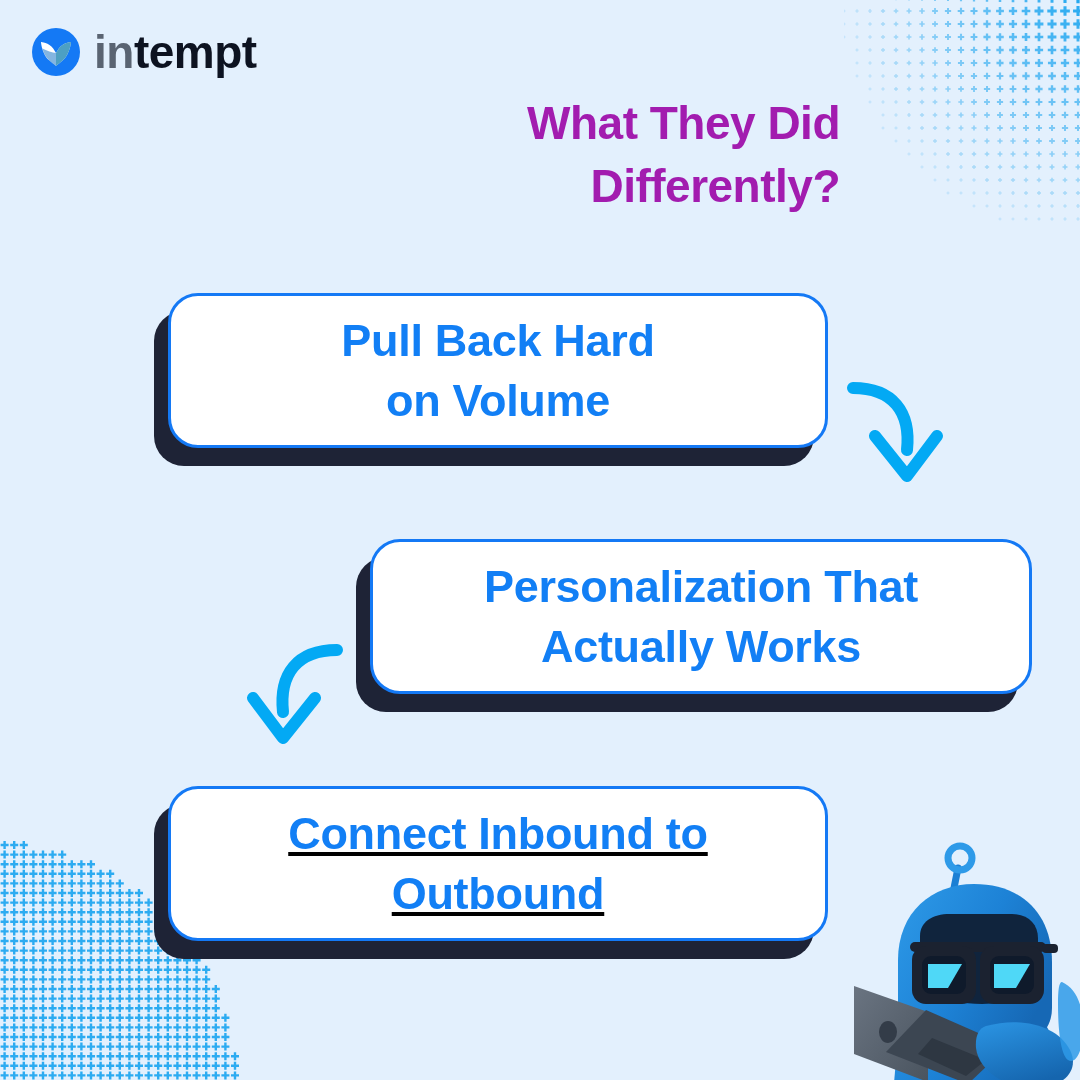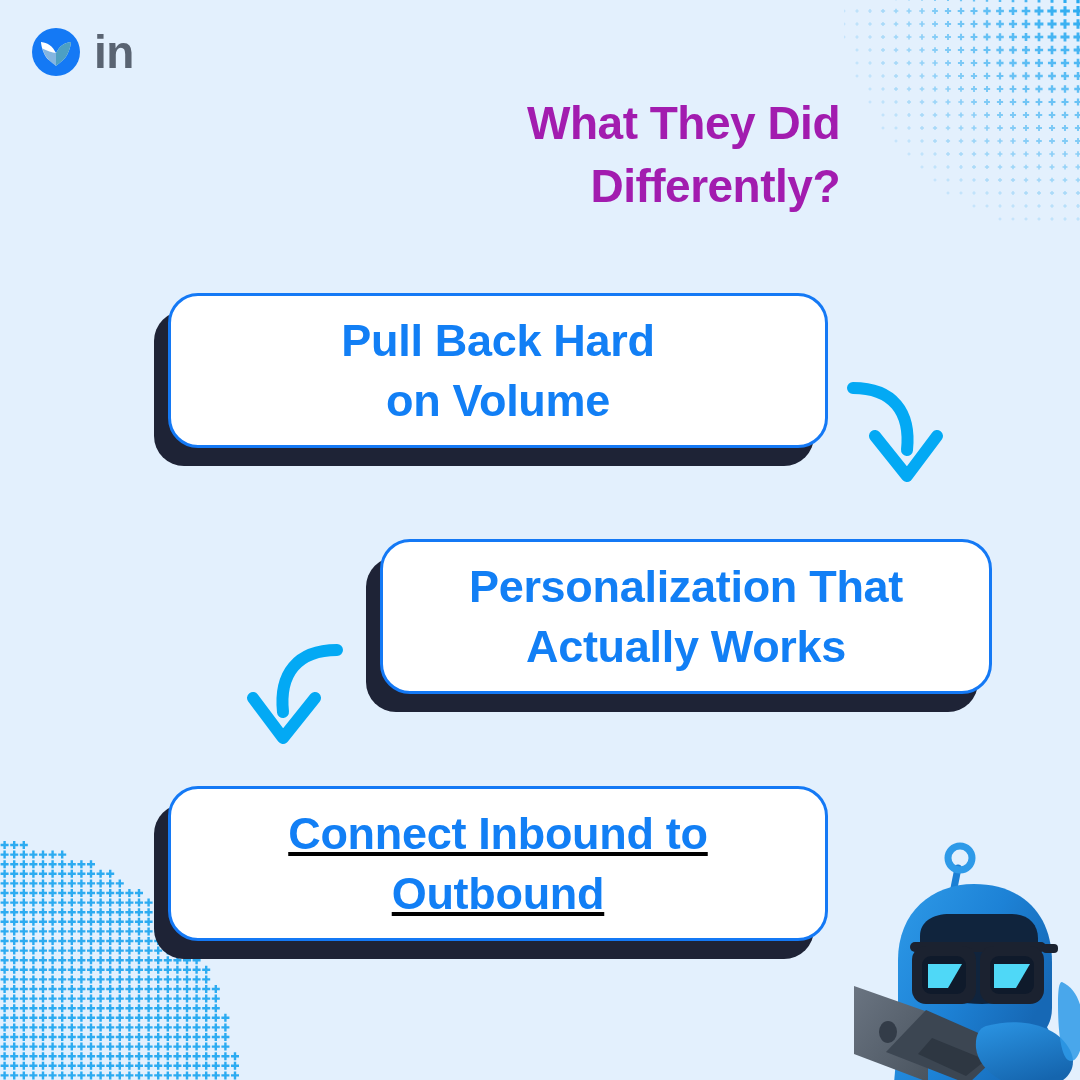--- a/index.html
+++ b/index.html
@@ -108,21 +108,21 @@
     color: #127ff5;
     font-size: 45px;
     font-weight: 700;
     line-height: 1.33;
     letter-spacing: -0.3px;
     padding: 0 22px;
     white-space: pre-line;
   }
 
   #card-1 { left: 168px; top: 293px; width: 660px; height: 155px; }
-  #card-2 { left: 380px; top: 539px; width: 612px; height: 155px; }
+  #card-2 { left: 370px; top: 539px; width: 662px; height: 155px; }
   #card-3 { left: 168px; top: 786px; width: 660px; height: 155px; text-decoration: underline; }
 
   
   .arrow {
     position: absolute;
     pointer-events: none;
   }
   #arrow-1 { left: 845px; top: 378px; width: 100px; height: 110px; }
   #arrow-2 { left: 245px; top: 640px; width: 100px; height: 110px; }
 
@@ -959,20 +959,21 @@
       <path d="M9 14 C9 14 17 14.5 21.2 20.5 L24 25 L26.8 20.5 C31 14.5 39 14 39 14
                C39 14 38.2 26 30.6 32.6 C27.6 35.2 25.6 36.6 24 38
                C22.4 36.6 20.4 35.2 17.4 32.6 C9.8 26 9 14 9 14 Z" fill="#ffffff"></path>
       <path d="M30.6 32.6 C38.2 26 39 14 39 14 C39 14 31 14.5 26.8 20.5 L24 25 L24 38
                C25.6 36.6 27.6 35.2 30.6 32.6 Z" fill="#2e8fb8" opacity="0.85"></path>
       <path d="M24 25 L24 38 C22.4 36.6 20.4 35.2 17.4 32.6 C13.6 29.3 11.5 24.6 10.4 20.6
                C14.5 22.4 20.4 25 24 25 Z" fill="#1e79c9" opacity="0.55"></path>
     </svg>
     <div id="logo-wordmark">
       <span class="wm-in">in</span>
+        <span class="wm-tempt">tempt</span>
     </div>
   </div>
 
   <div id="title">What They Did Differently?</div>
 
   <div class="card-wrap" id="card-1">
     <div class="card-shadow"></div>
     <div class="card">
       <div class="card-label">Pull Back Hard
 on Volume</div>

